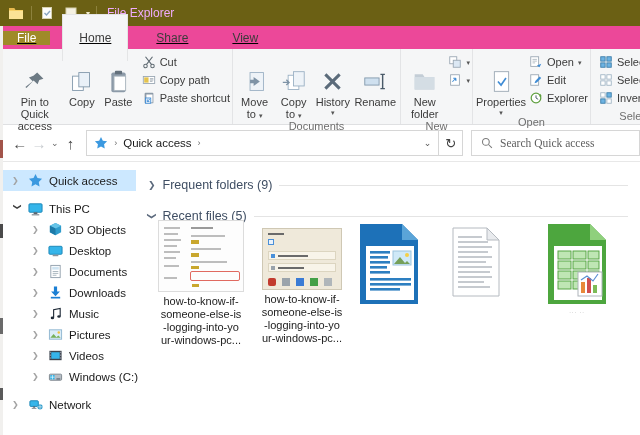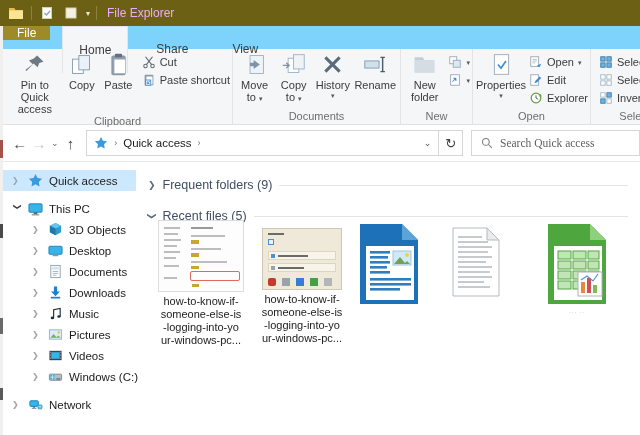--- a/index.html
+++ b/index.html
@@ -8,31 +8,31 @@
   .window { position:relative; width:640px; height:435px; background:#fff; overflow:hidden; }
 
   
   .titlebar { height:26px; background:#6b6014; display:flex; align-items:center; padding-left:7px; gap:6px; }
   .titlebar .ttxt { color:#f0abfc; font-size:12px; margin-left:4px; }
   .tb-sep { width:1px; height:14px; background:#8d823d; }
   .qat-btn { display:flex; align-items:center; justify-content:center; width:18px; height:18px; }
   .qat-caret { color:#efe9c8; font-size:8px; }
 
   
-  .tabstrip { height:23px; background:#7dd3fc; display:flex; align-items:flex-start; border-bottom:0; }
+  .tabstrip { height:23px; background:#ec4899; display:flex; align-items:center; border-bottom:0;text-decoration:underline; }
   .filetab { background:#9f8a28; color:#fff; font-size:12px; display:flex; align-items:center; padding:0 14px; margin-left:3px; }
   .tab { color:#3c3c3c; font-size:12px; display:flex; align-items:center; padding:16px 16px; margin-left:12px; }
   .tab.active { background:#f5f6f7; border:1px solid #e4e5e6; border-bottom:none; }
 
   
   .ribbon { height:76px; background:#f5f6f7; border-bottom:1px solid #dfe0e2; display:flex; padding-left:3px; }
   .rgroup { display:flex; flex-direction:column; border-right:1px solid #e3e4e6; padding:0 2px; }
   .rgc { display:flex; flex:1; align-items:flex-start; }
   .rgl { text-align:center; font-size:11px; color:#6e6e6e; padding:0 2px 2px; }
-  .bb { display:flex; flex-direction:column; align-items:center; padding:2px 2px 0; font-size:11px;
+  .bb { display:flex; flex-direction:column; align-items:center; padding:19px 2px 0; font-size:11px;
         color:#3b3b3b; text-align:center; line-height:12px; }
   .bb svg { width:25px; height:25px; margin:1px 0 2px; }
   .scol { display:flex; flex-direction:column; padding-top:4px; }
   .sb { display:flex; align-items:center; gap:4px; font-size:11px; color:#3b3b3b; height:18px; white-space:nowrap; }
   .sb svg { width:14px; height:14px; flex:none; }
   .caret { font-size:7px; color:#555; line-height:7px; }
   .bb .caret { margin-top:1px; }
 
   
   .navbar { height:37px; background:#fff; border-bottom:1px solid #e8e8e8; display:flex; align-items:center; padding-left:10px; }
@@ -144,20 +144,28 @@
           <span>Paste</span>
         </div>
         <div class="scol" style="margin-left:4px">
           <div class="sb">
             <svg viewBox="0 0 16 16">
                 <path d="M4 2l7 9M12 2L5 11" stroke="#5f6a72" stroke-width="1.3" fill="none"></path>
                 <circle cx="4" cy="12.6" r="2" fill="none" stroke="#5f6a72" stroke-width="1.2"></circle>
                 <circle cx="12" cy="12.6" r="2" fill="none" stroke="#5f6a72" stroke-width="1.2"></circle>
               </svg>
             <span>Cut</span>
+          </div>
+          <div class="sb">
+            <svg viewBox="0 0 16 16">
+                <rect x="1.5" y="4" width="13" height="8" fill="#fff" stroke="#98a6b2"></rect>
+                <rect x="2.5" y="5" width="5" height="6" fill="#e4c34e"></rect>
+                <path d="M9 6.5h4M9 8h4M9 9.5h3" stroke="#9aa5ae" stroke-width="1"></path>
+              </svg>
+            <span>Copy path</span>
           </div>
           <div class="sb">
             <svg viewBox="0 0 16 16">
                 <rect x="3" y="2" width="10" height="12" rx="1" fill="#8c9aa8"></rect>
                 <rect x="5" y="4" width="7" height="9" fill="#fff"></rect>
                 <rect x="4" y="8" width="6" height="6" fill="#eaf2fb" stroke="#3f8cd5"></rect>
                 <path d="M6 12l3-3M6 9.6V12h2.4" stroke="#3f8cd5" stroke-width="1" fill="none"></path>
               </svg>
             <span>Paste shortcut</span>
           </div>

